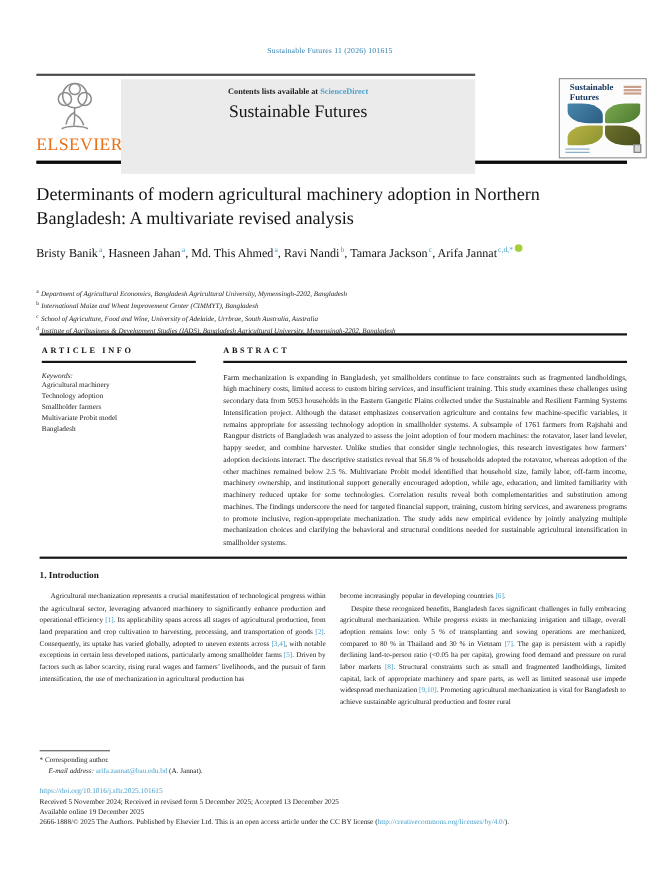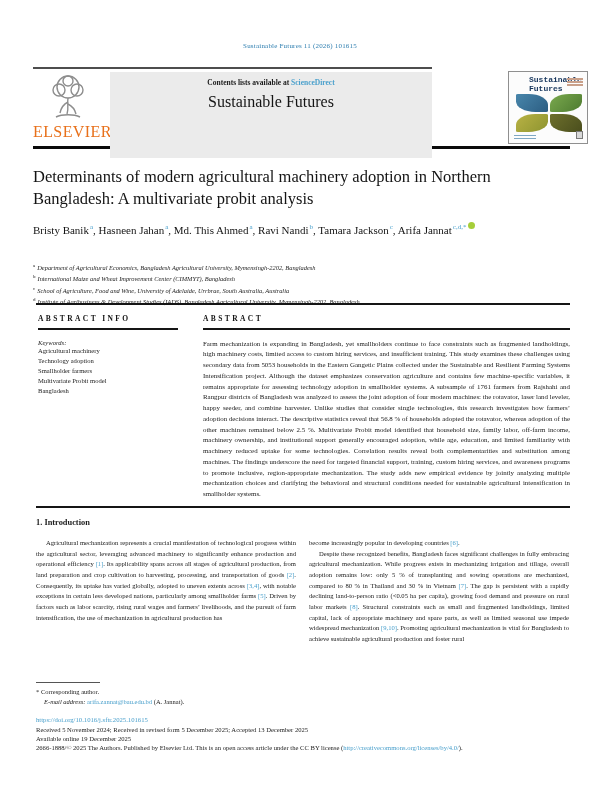--- a/index.html
+++ b/index.html
@@ -26,21 +26,21 @@
   .logo-tree { display:block; margin:0 auto; }
   .elsevier-word { font-size:16px; color:#e8701a; letter-spacing:.4px; margin-top:1px; }
 
   .graybox { top:56px; left:110px; width:322px; height:86px; background:#ebebeb; text-align:center; }
   .contents-line { margin-top:6px; font-size:7.5px; font-weight:bold; }
   .journal-name { margin-top:6px; font-size:16px; color:#141414; }
   .homepage-line { position:absolute; bottom:6px; left:0; width:100%; font-size:7.5px; font-weight:bold; }
 
   
   .cover { top:55px; left:508px; width:80px; height:73px; border:1px solid #8f8f8f; background:#fcfcfc; }
-  .cover-title { position:absolute; top:4px; left:20px; font-family:Liberation Mono, monospace; font-weight:bold; font-size:8px; line-height:1.1; color:#16355c; }
+  .cover-title { position:absolute; top:4px; left:9px; font-family:Liberation Serif, serif; font-weight:bold; font-size:8px; line-height:1.1; color:#16355c; }
   .cover-meta { position:absolute; top:6px; right:4px; width:16px; }
   .cover-meta div { height:1.5px; background:#c9a08a; margin-bottom:1.5px; }
   .leaves { position:absolute; top:22px; left:7px; width:66px; height:38px; display:grid; grid-template-columns:32px 32px; grid-template-rows:18px 18px; gap:2px; }
   .leaf { width:100%; height:100%; }
   .leaf-tl { border-radius:6% 60% 6% 60%; background:linear-gradient(135deg,#4886ab,#2c5d82); }
   .leaf-tr { border-radius:60% 6% 60% 6%; background:linear-gradient(135deg,#7aa94e,#4d7a30); }
   .leaf-bl { border-radius:60% 6% 60% 6%; background:linear-gradient(135deg,#b9b244,#8d9430); }
   .leaf-br { border-radius:6% 60% 6% 60%; background:linear-gradient(135deg,#6d6f2c,#4a4e1d); }
   .cover-lines { position:absolute; bottom:4px; left:5px; width:22px; }
   .cover-lines div { height:1.5px; background:#7fa8c4; margin-top:1.5px; }
@@ -131,42 +131,42 @@
       <div class="leaf leaf-bl"></div>
       <div class="leaf leaf-br"></div>
     </div>
     <div class="cover-lines">
         <div></div>
         <div></div>
       </div>
     <div class="cover-mark"></div>
   </div>
 
-  <h1 class="abs title" style="font-weight:normal">Determinants of modern agricultural machinery adoption in Northern Bangladesh: A multivariate probit analysis</h1>
+  <h1 class="abs title" style="font-weight:normal">Determinants of modern agricultural machinery adoption in Northern Bangladesh: A multivariate revised analysis</h1>
 
   <div class="abs authors">
     <span><span>Bristy Banik</span><sup>a</sup><span>, </span></span>
     <span><span>Hasneen Jahan</span><sup>a</sup><span>, </span></span>
     <span><span>Md. This Ahmed</span><sup>a</sup><span>, </span></span>
     <span><span>Ravi Nandi</span><sup>b</sup><span>, </span></span>
     <span><span>Tamara Jackson</span><sup>c</sup><span>, </span></span>
     <span><span>Arifa Jannat</span><sup>c,d,*</sup></span><span class="orcid"></span>
   </div>
 
   <div class="abs affils">
     <div><sup>a</sup><span>Department of Agricultural Economics, Bangladesh Agricultural University, Mymensingh-2202, Bangladesh</span></div>
     <div><sup>b</sup><span>International Maize and Wheat Improvement Center (CIMMYT), Bangladesh</span></div>
     <div><sup>c</sup><span>School of Agriculture, Food and Wine, University of Adelaide, Urrbrae, South Australia, Australia</span></div>
     <div><sup>d</sup><span>Institute of Agribusiness &amp; Development Studies (IADS), Bangladesh Agricultural University, Mymensingh-2202, Bangladesh</span></div>
   </div>
 
   <div class="abs rule1"></div>
 
   <div class="abs info-col">
-    <div class="sec-head">ABSTRACT INFO</div>
+    <div class="sec-head">ARTICLE INFO</div>
     <div class="head-rule"></div>
     <div class="kw-label">Keywords:</div>
     <div class="kw-item">Agricultural machinery</div>
     <div class="kw-item">Technology adoption</div>
     <div class="kw-item">Smallholder farmers</div>
     <div class="kw-item">Multivariate Probit model</div>
     <div class="kw-item">Bangladesh</div>
   </div>
 
   <div class="abs abs-col">

